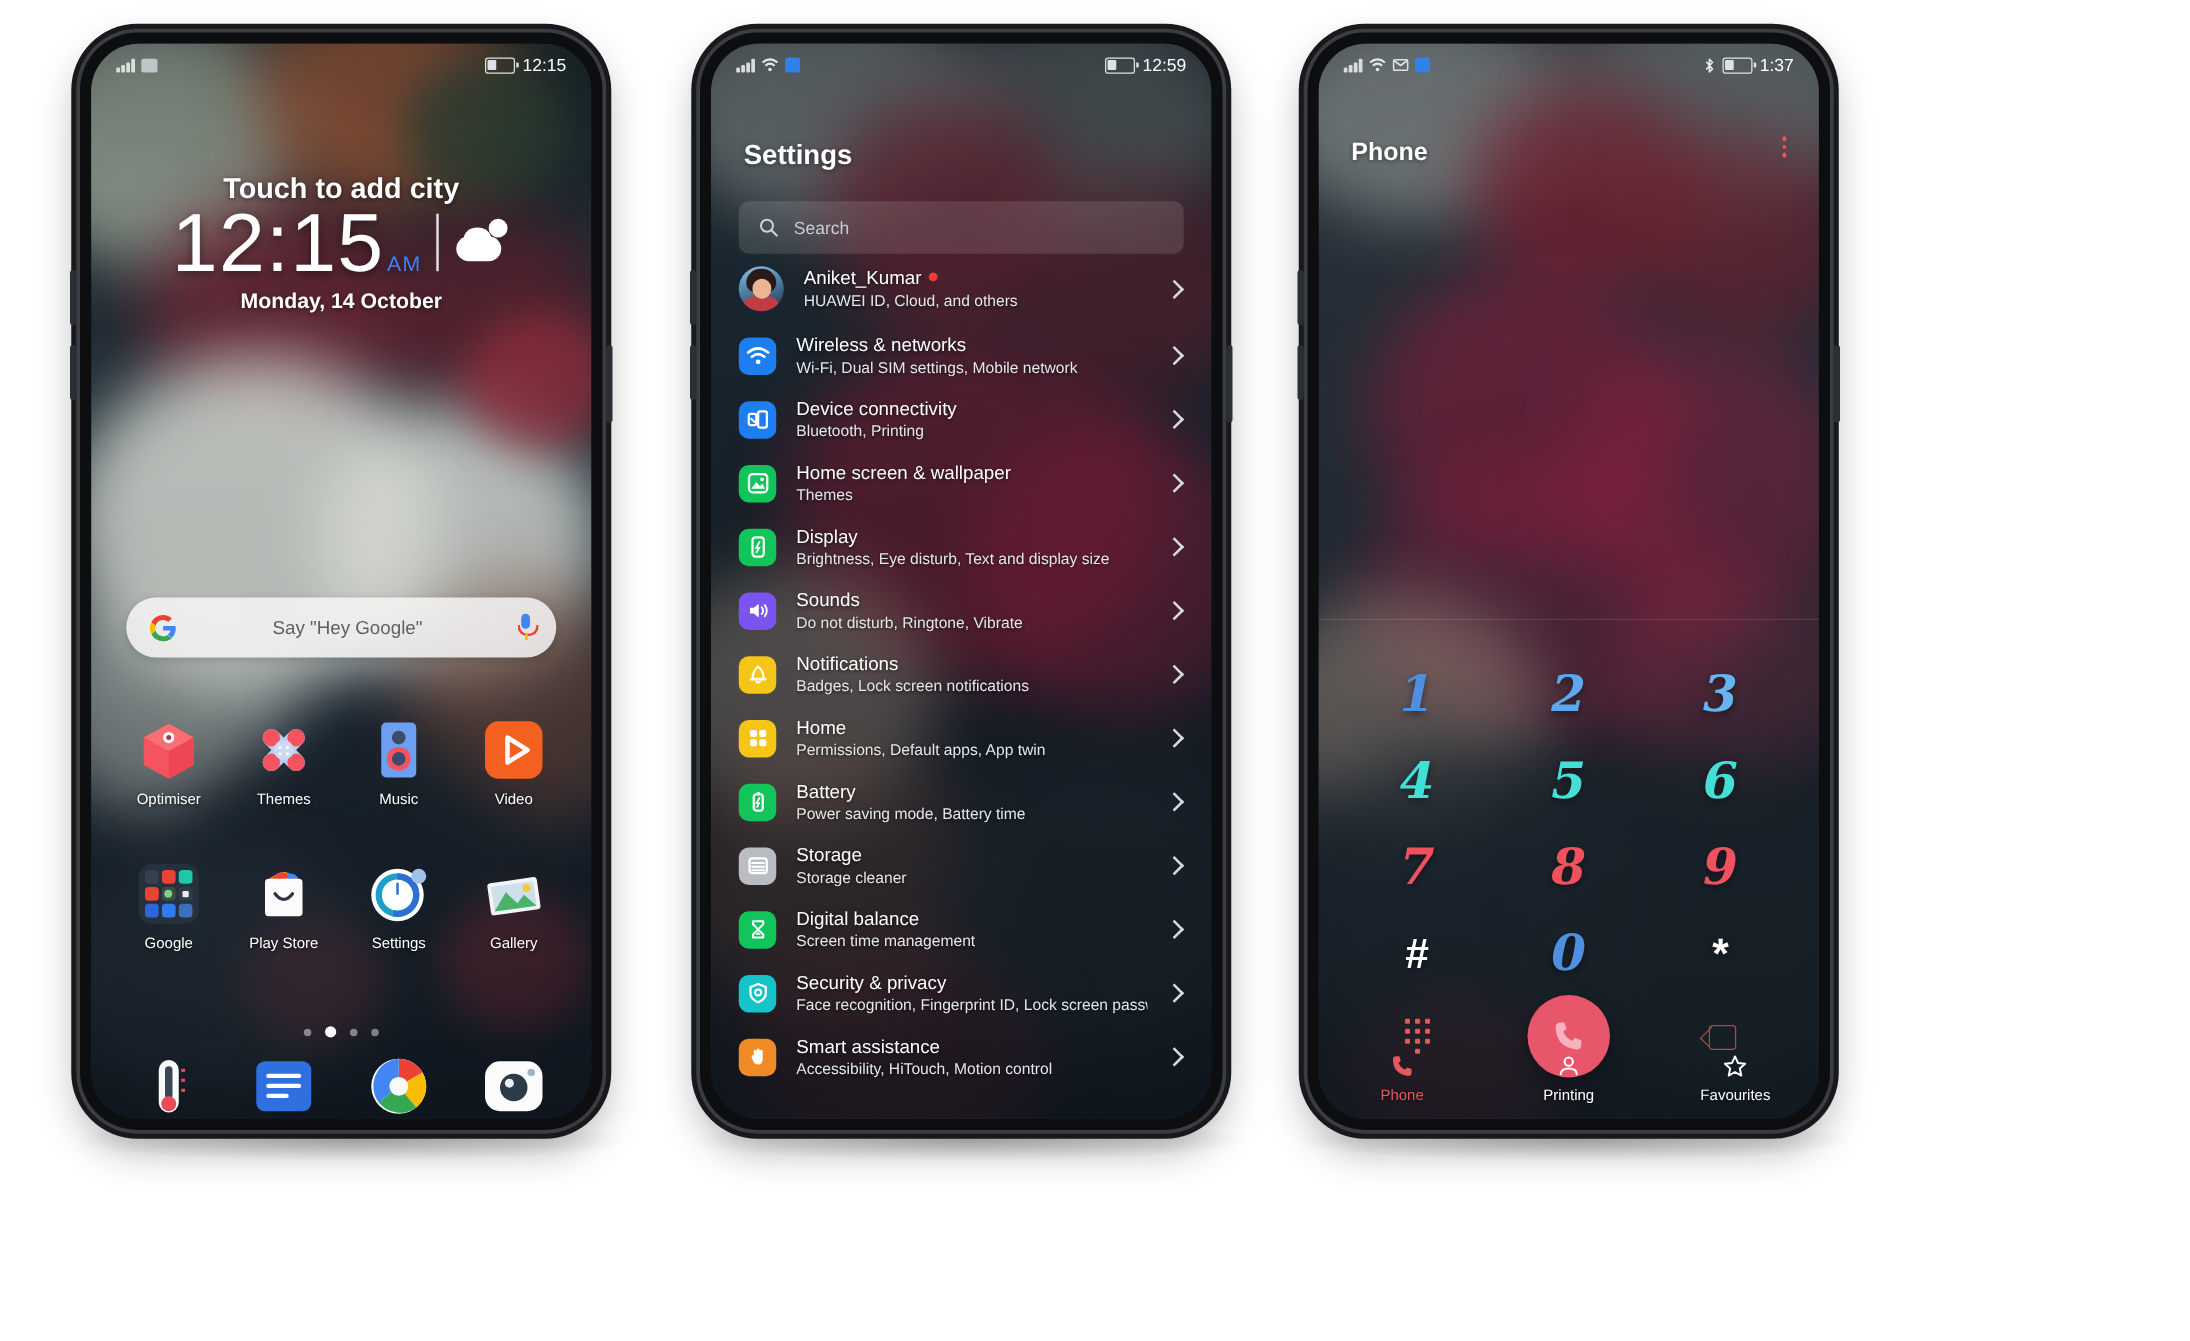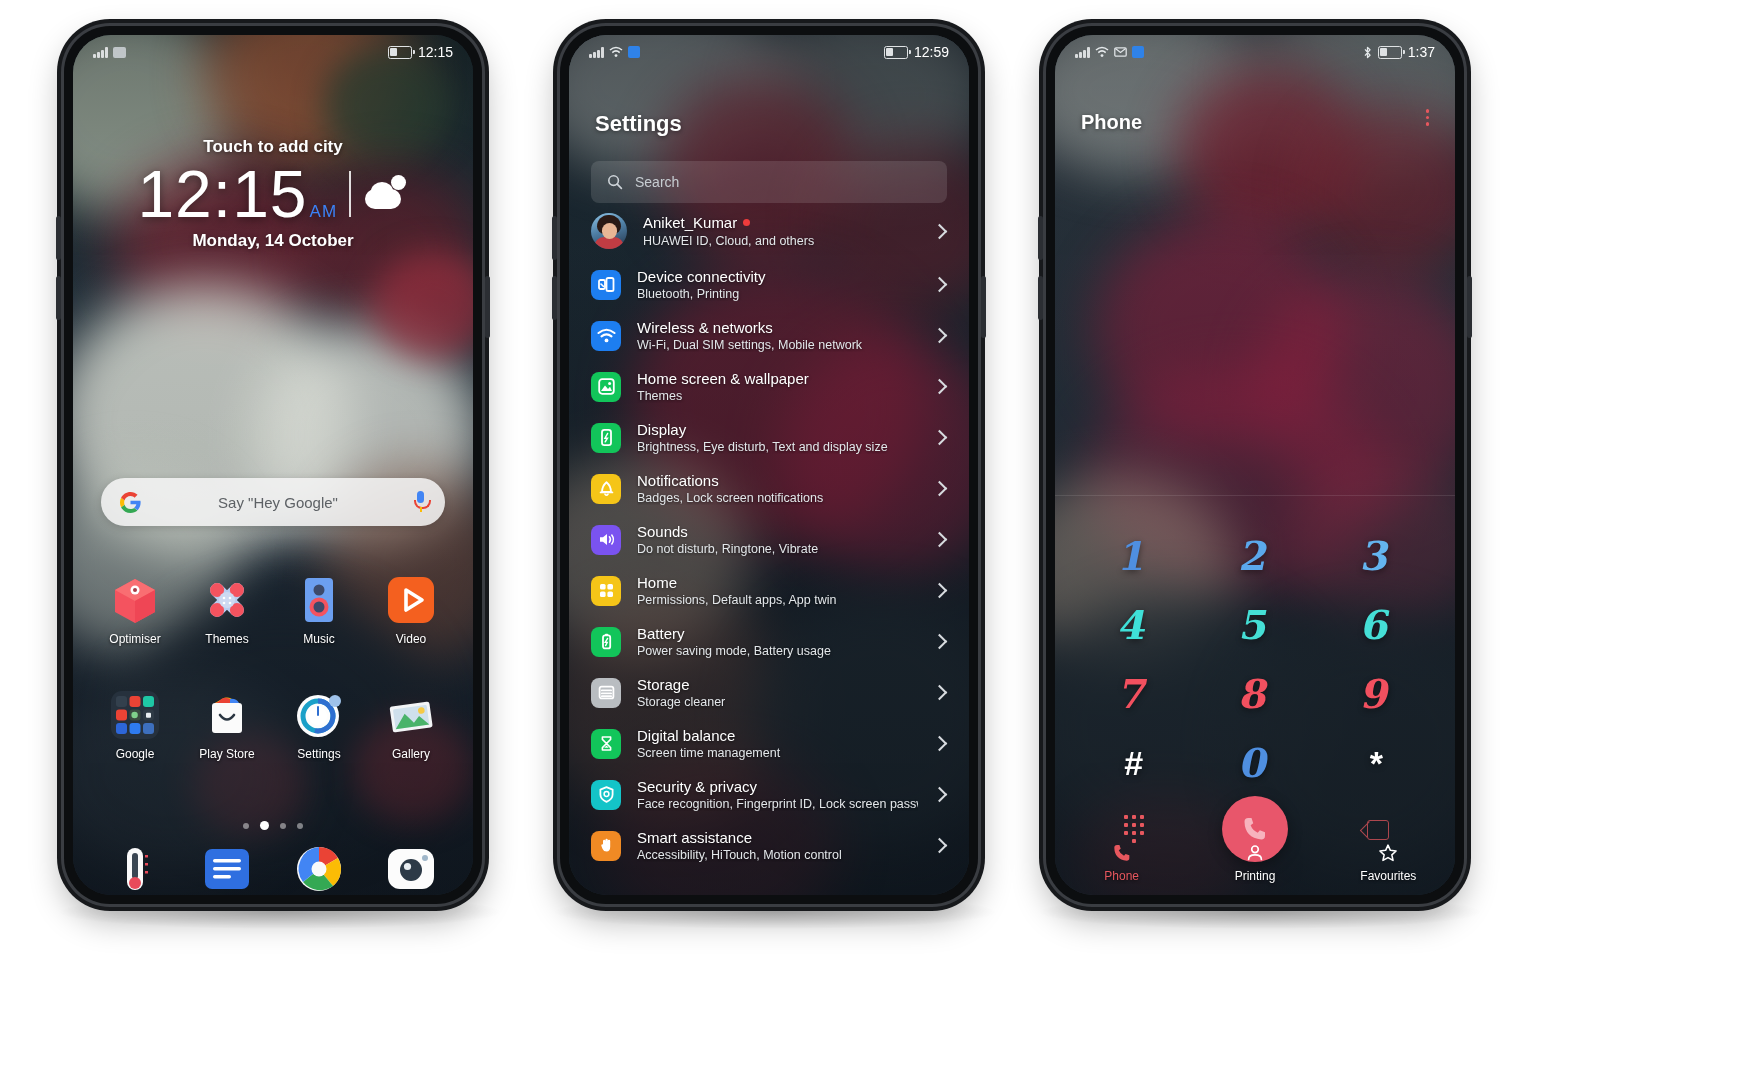--- a/index.html
+++ b/index.html
@@ -28,21 +28,21 @@
   .sb-right{display:flex;align-items:center;gap:6px;font-size:14px;}
   .bars{display:inline-flex;align-items:flex-end;gap:1.5px;height:11px;opacity:.9;}
   .bars i{display:block;width:2.5px;background:#e8eaec;border-radius:1px;}
   .bars i:nth-child(1){height:4px}.bars i:nth-child(2){height:6px}
   .bars i:nth-child(3){height:8px}.bars i:nth-child(4){height:11px}
   .batt{width:22px;height:11px;border:1.5px solid #dfe2e4;border-radius:2.5px;position:relative;}
   .batt:after{content:"";position:absolute;right:-4px;top:3px;width:2px;height:4px;background:#dfe2e4;border-radius:0 1px 1px 0;}
   .batt i{position:absolute;left:1.5px;top:1.5px;bottom:1.5px;width:7px;background:#dfe2e4;border-radius:1px;}
 
   
-  .lk-city{position:absolute;top:102px;left:0;right:0;text-align:center;color:#fff;font-size:17px;font-weight:bold;
+  .lk-city{position:absolute;top:102px;left:0;right:0;text-align:center;color:#fff;font-size:23px;font-weight:bold;
            text-shadow:0 1px 4px rgba(0,0,0,.55);z-index:20;}
   .lk-clockrow{position:absolute;top:126px;left:0;right:0;display:flex;align-items:center;justify-content:center;gap:12px;z-index:20;}
   .lk-time{color:#fff;font-size:66px;font-weight:200;letter-spacing:1px;line-height:1;text-shadow:0 2px 8px rgba(0,0,0,.45);}
   .lk-ampm{color:#3b82f6;font-size:17px;font-weight:400;margin-left:2px;vertical-align:baseline;}
   .lk-div{width:1.5px;height:46px;background:rgba(255,255,255,.85);}
   .lk-wx{position:relative;width:46px;height:40px;}
   .lk-wx .sun{position:absolute;right:3px;top:1px;width:15px;height:15px;border-radius:50%;background:#fff;}
   .lk-wx .cl1{position:absolute;left:2px;bottom:5px;width:36px;height:20px;border-radius:12px;background:#fff;}
   .lk-wx .cl2{position:absolute;left:8px;bottom:14px;width:22px;height:18px;border-radius:50%;background:#fff;}
   .lk-date{position:absolute;top:196px;left:0;right:0;text-align:center;color:#fff;font-size:17px;font-weight:bold;
@@ -440,49 +440,49 @@
             </span>
           <span class="txt">
             <span class="acct-name">Aniket_Kumar</span><span class="reddot"></span>
             <div class="t2">HUAWEI ID, Cloud, and others</div>
           </span>
           <span class="chev"></span>
         </div>
 
         <div class="st-row">
           <span class="sicon" style="background:#1d7ef0">
-            <svg width="19" height="19" viewBox="0 0 19 19">
-              <rect x="9.5" y="3" width="7" height="13" rx="1.6" fill="none" stroke="#fff" stroke-width="1.8"></rect>
-              <rect x="2" y="5" width="6" height="9" rx="1.4" fill="none" stroke="#fff" stroke-width="1.8"></rect>
-              <path d="M4 9 L6.5 11.5" stroke="#fff" stroke-width="1.6" stroke-linecap="round"></path>
-            </svg>
-          </span>
-          <span class="txt">
-            <div class="t1">Device connectivity</div>
-            <div class="t2">Bluetooth, Printing</div>
-          </span>
-          <span class="chev"></span>
-        </div>
-
-        <div class="st-row">
-          <span class="sicon" style="background:#1d7ef0">
             <svg width="19" height="16" viewBox="0 0 19 16">
               <path d="M1.5 5 Q9.5 -1.5 17.5 5" fill="none" stroke="#fff" stroke-width="2.1" stroke-linecap="round"></path>
               <path d="M4.5 8.4 Q9.5 4.2 14.5 8.4" fill="none" stroke="#fff" stroke-width="2.1" stroke-linecap="round"></path>
               <circle cx="9.5" cy="12.4" r="1.9" fill="#fff"></circle>
             </svg>
           </span>
           <span class="txt">
             <div class="t1">Wireless &amp; networks</div>
             <div class="t2">Wi-Fi, Dual SIM settings, Mobile network</div>
           </span>
           <span class="chev"></span>
         </div>
 
         <div class="st-row">
+          <span class="sicon" style="background:#1d7ef0">
+            <svg width="19" height="19" viewBox="0 0 19 19">
+              <rect x="9.5" y="3" width="7" height="13" rx="1.6" fill="none" stroke="#fff" stroke-width="1.8"></rect>
+              <rect x="2" y="5" width="6" height="9" rx="1.4" fill="none" stroke="#fff" stroke-width="1.8"></rect>
+              <path d="M4 9 L6.5 11.5" stroke="#fff" stroke-width="1.6" stroke-linecap="round"></path>
+            </svg>
+          </span>
+          <span class="txt">
+            <div class="t1">Device connectivity</div>
+            <div class="t2">Bluetooth, Printing</div>
+          </span>
+          <span class="chev"></span>
+        </div>
+
+        <div class="st-row">
           <span class="sicon" style="background:#12c55a">
             <svg width="19" height="19" viewBox="0 0 19 19">
               <rect x="2.2" y="2.2" width="14.6" height="14.6" rx="3" fill="none" stroke="#fff" stroke-width="1.8"></rect>
               <path d="M4 14 L8 8.5 L11 12 L13 9.8 L15 14 Z" fill="#fff"></path>
               <circle cx="12.6" cy="6.4" r="1.5" fill="#fff"></circle>
             </svg>
           </span>
           <span class="txt">
             <div class="t1">Home screen &amp; wallpaper</div>
             <div class="t2">Themes</div>
@@ -498,45 +498,45 @@
             </svg>
           </span>
           <span class="txt">
             <div class="t1">Display</div>
             <div class="t2">Brightness, Eye disturb, Text and display size</div>
           </span>
           <span class="chev"></span>
         </div>
 
         <div class="st-row">
+          <span class="sicon" style="background:#7a53f0">
+            <svg width="19" height="19" viewBox="0 0 19 19">
+              <path d="M3 7.2 L6 7.2 L10 4 L10 15 L6 11.8 L3 11.8 Z" fill="#fff"></path>
+              <path d="M12.4 6.8 Q14.6 9.5 12.4 12.2" fill="none" stroke="#fff" stroke-width="1.5" stroke-linecap="round"></path>
+              <path d="M14.8 5 Q18 9.5 14.8 14" fill="none" stroke="#fff" stroke-width="1.5" stroke-linecap="round"></path>
+            </svg>
+          </span>
+          <span class="txt">
+            <div class="t1">Sounds</div>
+            <div class="t2">Do not disturb, Ringtone, Vibrate</div>
+          </span>
+          <span class="chev"></span>
+        </div>
+
+        <div class="st-row">
           <span class="sicon" style="background:#f5c518">
             <svg width="19" height="19" viewBox="0 0 19 19">
               <path d="M5 13 Q5 7 9.5 3.2 Q14 7 14 13 Z" fill="none" stroke="#fff" stroke-width="1.8" stroke-linejoin="round"></path>
               <line x1="3.6" y1="13.4" x2="15.4" y2="13.4" stroke="#fff" stroke-width="1.8" stroke-linecap="round"></line>
               <path d="M8 15.2 Q9.5 17 11 15.2" fill="none" stroke="#fff" stroke-width="1.6" stroke-linecap="round"></path>
             </svg>
           </span>
           <span class="txt">
             <div class="t1">Notifications</div>
             <div class="t2">Badges, Lock screen notifications</div>
-          </span>
-          <span class="chev"></span>
-        </div>
-
-        <div class="st-row">
-          <span class="sicon" style="background:#7a53f0">
-            <svg width="19" height="19" viewBox="0 0 19 19">
-              <path d="M3 7.2 L6 7.2 L10 4 L10 15 L6 11.8 L3 11.8 Z" fill="#fff"></path>
-              <path d="M12.4 6.8 Q14.6 9.5 12.4 12.2" fill="none" stroke="#fff" stroke-width="1.5" stroke-linecap="round"></path>
-              <path d="M14.8 5 Q18 9.5 14.8 14" fill="none" stroke="#fff" stroke-width="1.5" stroke-linecap="round"></path>
-            </svg>
-          </span>
-          <span class="txt">
-            <div class="t1">Sounds</div>
-            <div class="t2">Do not disturb, Ringtone, Vibrate</div>
           </span>
           <span class="chev"></span>
         </div>
 
         <div class="st-row">
           <span class="sicon" style="background:#f5c518">
             <svg width="19" height="19" viewBox="0 0 19 19">
               <rect x="3" y="3" width="5.6" height="5.6" rx="1.6" fill="#fff"></rect>
               <rect x="10.4" y="3" width="5.6" height="5.6" rx="1.6" fill="#fff"></rect>
               <rect x="3" y="10.4" width="5.6" height="5.6" rx="1.6" fill="#fff"></rect>
@@ -553,21 +553,21 @@
         <div class="st-row">
           <span class="sicon" style="background:#12c55a">
             <svg width="19" height="19" viewBox="0 0 19 19">
               <rect x="6" y="3.4" width="7.2" height="13" rx="2" fill="none" stroke="#fff" stroke-width="1.8"></rect>
               <rect x="8" y="1.8" width="3.2" height="2" rx=".8" fill="#fff"></rect>
               <path d="M10.6 6.4 L8.2 10.4 L10.2 10.4 L8.6 13.6" fill="none" stroke="#fff" stroke-width="1.4" stroke-linecap="round"></path>
             </svg>
           </span>
           <span class="txt">
             <div class="t1">Battery</div>
-            <div class="t2">Power saving mode, Battery usage</div>
+            <div class="t2">Power saving mode, Battery time</div>
           </span>
           <span class="chev"></span>
         </div>
 
         <div class="st-row">
           <span class="sicon" style="background:#b9bdc1">
             <svg width="19" height="19" viewBox="0 0 19 19">
               <rect x="2.6" y="3.6" width="13.8" height="11.8" rx="2" fill="none" stroke="#fff" stroke-width="1.8"></rect>
               <line x1="4.8" y1="7.4" x2="14.2" y2="7.4" stroke="#fff" stroke-width="1.7" stroke-linecap="round"></line>
               <line x1="4.8" y1="10.4" x2="14.2" y2="10.4" stroke="#fff" stroke-width="1.7" stroke-linecap="round"></line>

